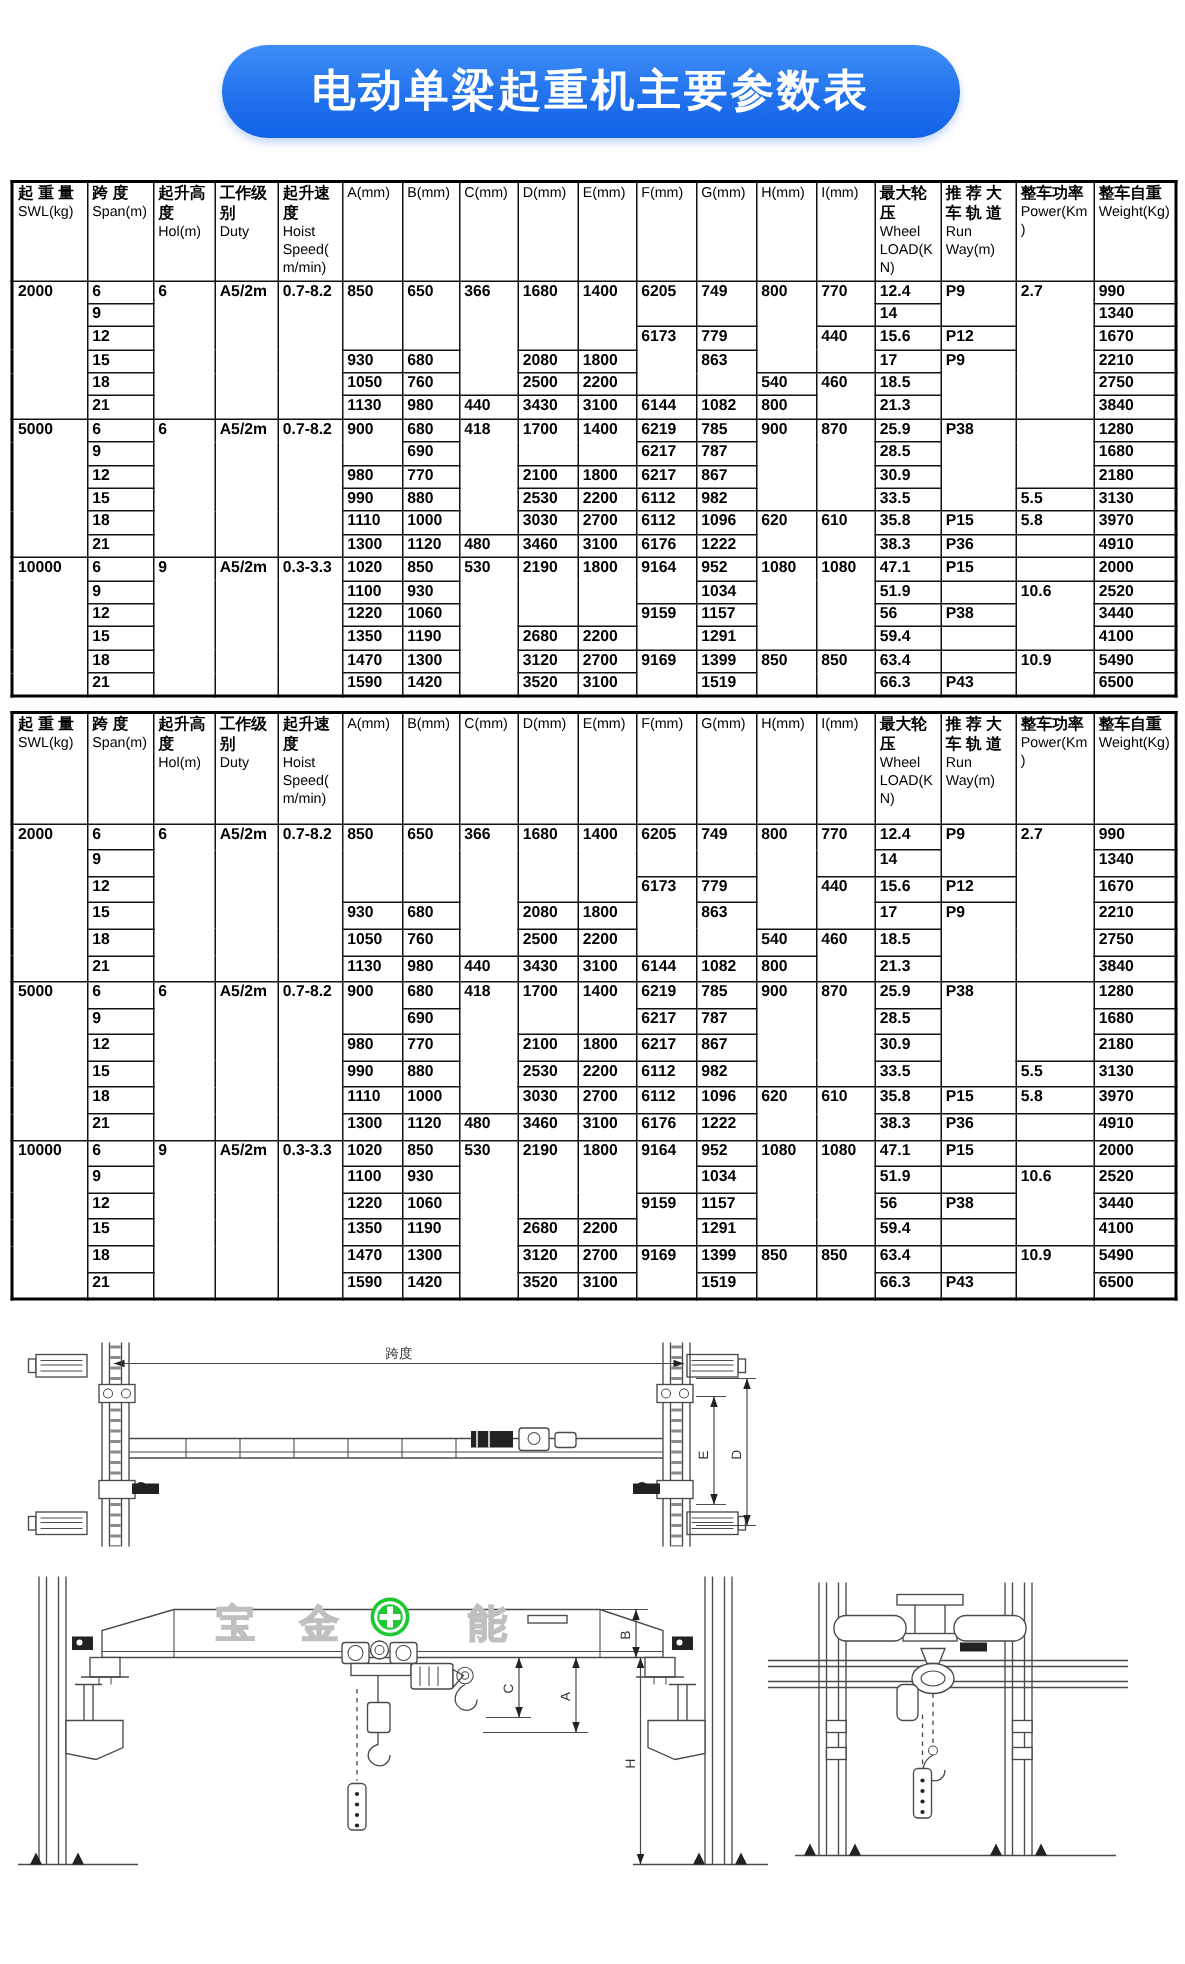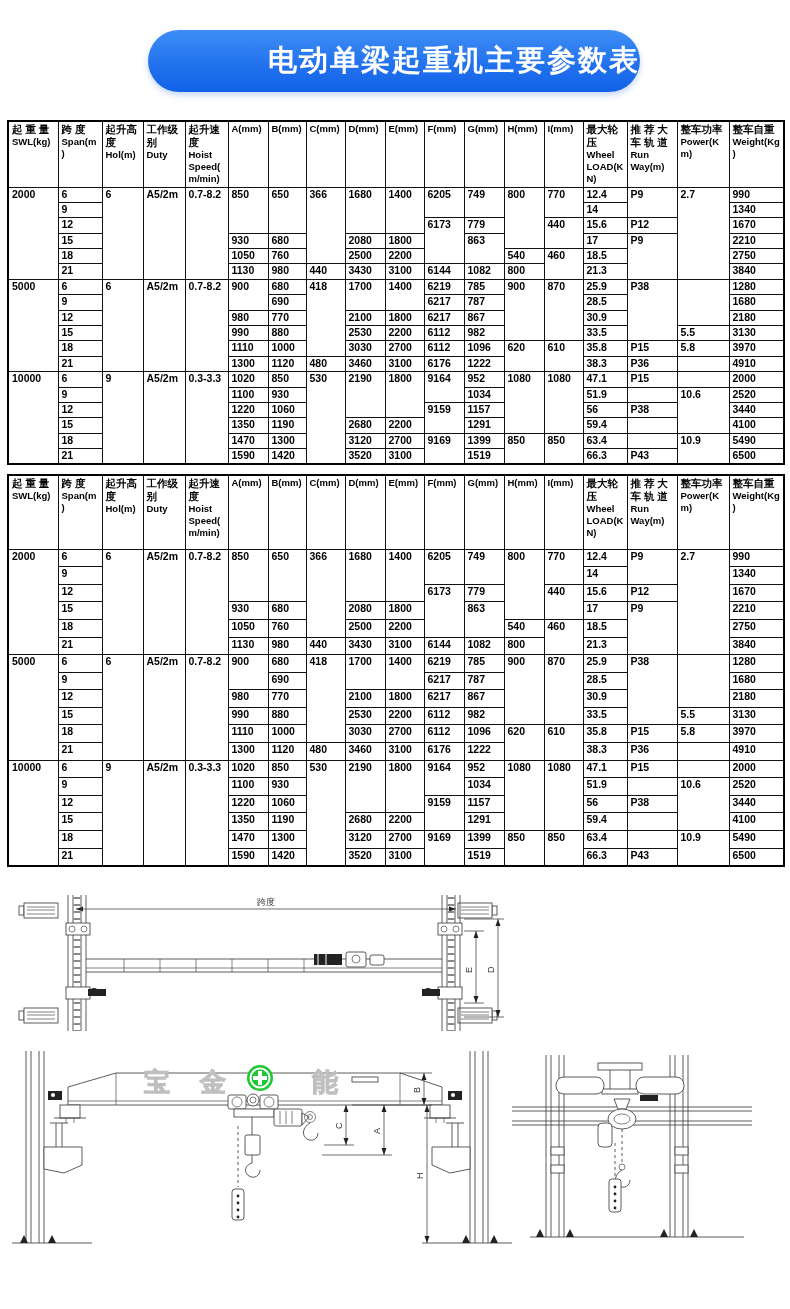--- a/index.html
+++ b/index.html
@@ -6,40 +6,40 @@
   html,body { margin:0; padding:0; background:#ffffff; }
   body {
     width:790px; height:1309px; overflow:hidden;
     font-family:"Liberation Sans", sans-serif; color:#000;
   }
   
   .banner {
     width:492px; height:62px; margin:30px 0 0 148px;
     border-radius:31px;
     background:linear-gradient(180deg,#3e8ef6 0%, #2272ee 55%, #1262e8 100%);
-    display:flex; align-items:center; justify-content:flex-end;
+    display:flex; align-items:center; justify-content:center;
     box-shadow:0 3px 6px rgba(20,90,220,.25);
   }
   .banner span {
     color:#fff; font-size:29px; font-weight:bold; letter-spacing:2px;
   }
   
   .tbl-wrap { margin:28px 0 0 7px; }
   .tbl-wrap.second { margin-top:9px; }
   table.params {
     width:776px; border-collapse:collapse; table-layout:fixed;
     border:2px solid #000;
   }
   table.params th, table.params td {
     border:1px solid #111; vertical-align:top; text-align:left;
     padding:1px 3px; overflow:hidden;
   }
   table.params th { font-weight:normal; height:66px;margin-top:38px; }
   .hzh { font-size:10.5px; font-weight:bold; line-height:1.25; word-break:break-all; }
-  .hen { font-size:9.5px; font-weight:bold; line-height:1.25; word-break:break-word; }
+  .hen { font-size:9.5px; font-weight:normal; line-height:1.25; word-break:break-word; }
   table.params td { font-size:10.5px; font-weight:bold; height:15.4px; line-height:1.1; }
   .second table.params td { height:17.6px; }
   .second table.params th { height:74px; }
   
   .drawings { margin:16px 0 0 12px;text-align:center; }
   .plan-row { margin:4px 0 0 2px; }
   .elev-row { display:flex; align-items:flex-start; margin-top:4px; }
   svg { display:block; }
   .ln  { stroke:#4a4a4a; stroke-width:0.9; fill:none; }
   .lnt { stroke:#4a4a4a; stroke-width:0.7; fill:none; }

